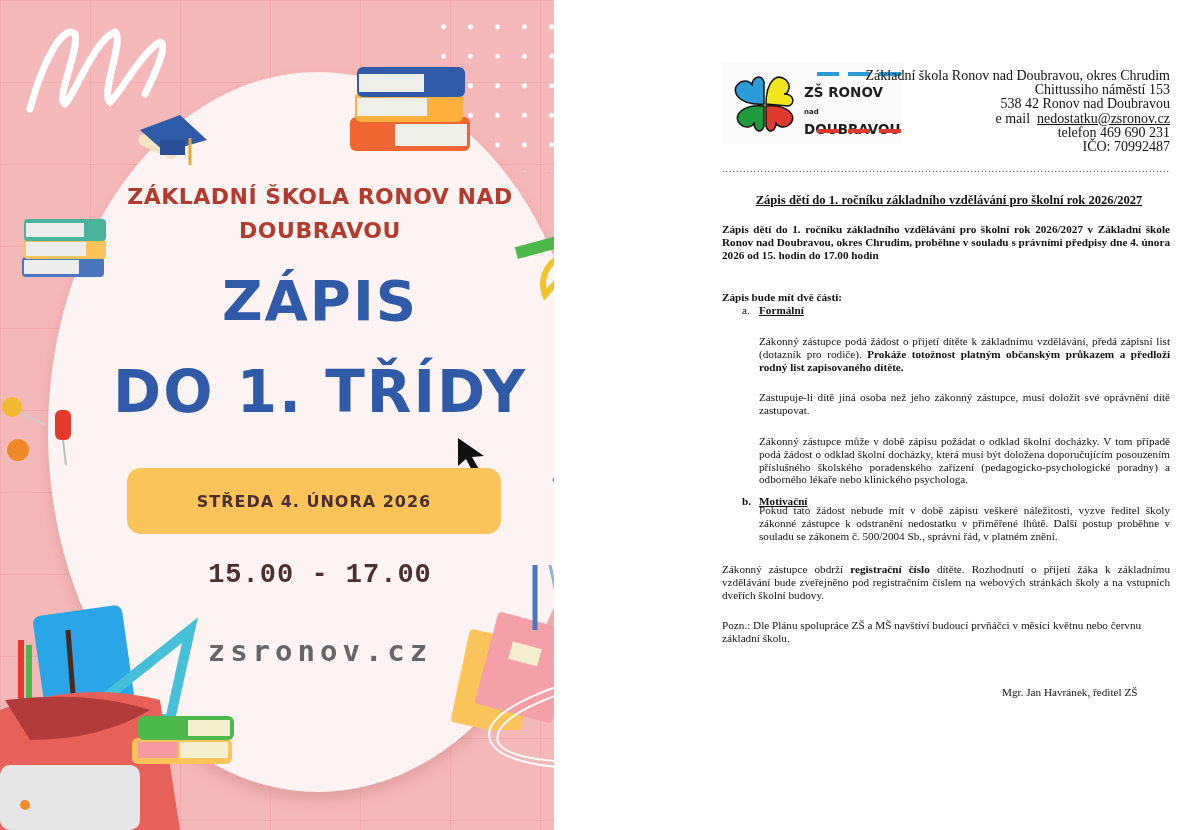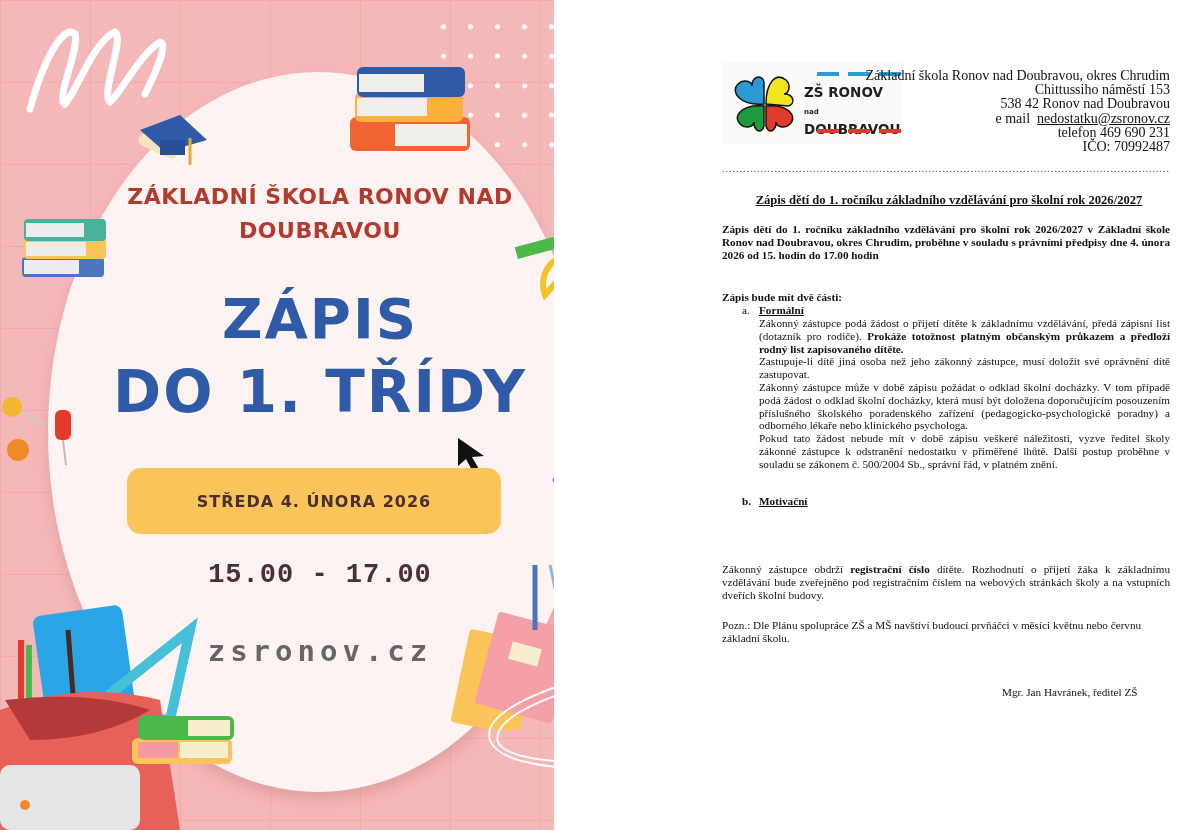--- a/index.html
+++ b/index.html
@@ -30,21 +30,21 @@
   .school-name {
     position: absolute; left: 100px; top: 180px; width: 440px; text-align: center;
     color: #b33a2c; font-family: "DejaVu Sans", sans-serif; font-weight: bold;
     font-size: 22px; line-height: 34px; letter-spacing: 0.5px;
   }
   .title1, .title2 {
     position: absolute; left: 60px; width: 520px; text-align: center;
     color: #2f5aa8; font-family: "DejaVu Sans", sans-serif; font-weight: bold;
     letter-spacing: 2px;
   }
-  .title1 { top: 286px; font-size: 56px; }
+  .title1 { top: 268px; font-size: 56px; }
   .title2 { top: 358px; font-size: 58px; }
   .date-pill {
     position: absolute; left: 127px; top: 468px; width: 374px; height: 66px;
     background: #fbc45a; border-radius: 14px;
     display: flex; align-items: center; justify-content: center;
     color: #4a2f2f; font-family: "DejaVu Sans", sans-serif; font-weight: bold;
     font-size: 16px; letter-spacing: 1px;
   }
   .time {
     position: absolute; left: 120px; top: 560px; width: 400px; text-align: center;
@@ -89,21 +89,21 @@
   }
   .intro {
     position: absolute; left: 88px; top: 223px; width: 448px; font-weight: bold; text-align: justify;
     text-align-last: left;
   }
   .parts-title { position: absolute; left: 88px; top: 291px; font-weight: bold; }
   .part { position: absolute; left: 108px; width: 428px; }
   .part .marker { position: absolute; left: 0; top: 0; }
   .part .ptitle { position: absolute; left: 17px; top: 0; font-weight: bold; text-decoration: underline; }
   .part .pbody { position: absolute; left: 17px; top: 13px; width: 411px; text-align: justify; }
-  .pbody p { text-align: justify; }
+  .pbody p { text-align: justify; margin-top: 18px; }
   .pbody .last { text-align-last: left; }
   .reg { position: absolute; left: 88px; top: 563px; width: 448px; text-align: justify; text-align-last: left; }
   .note { position: absolute; left: 88px; top: 619px; width: 448px; }
   .sign { position: absolute; left: 368px; top: 686px; }
   .bold { font-weight: bold; }
 </style>
 </head>
 <body>
 
 <div class="poster">

